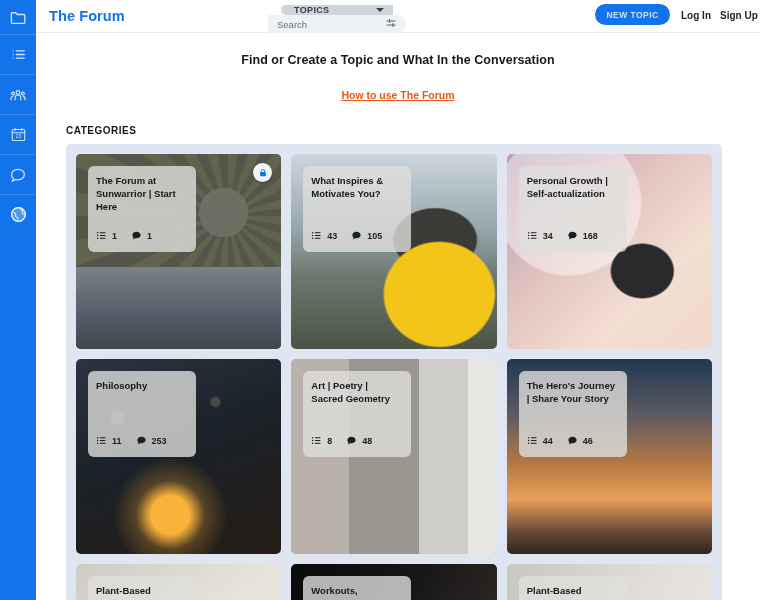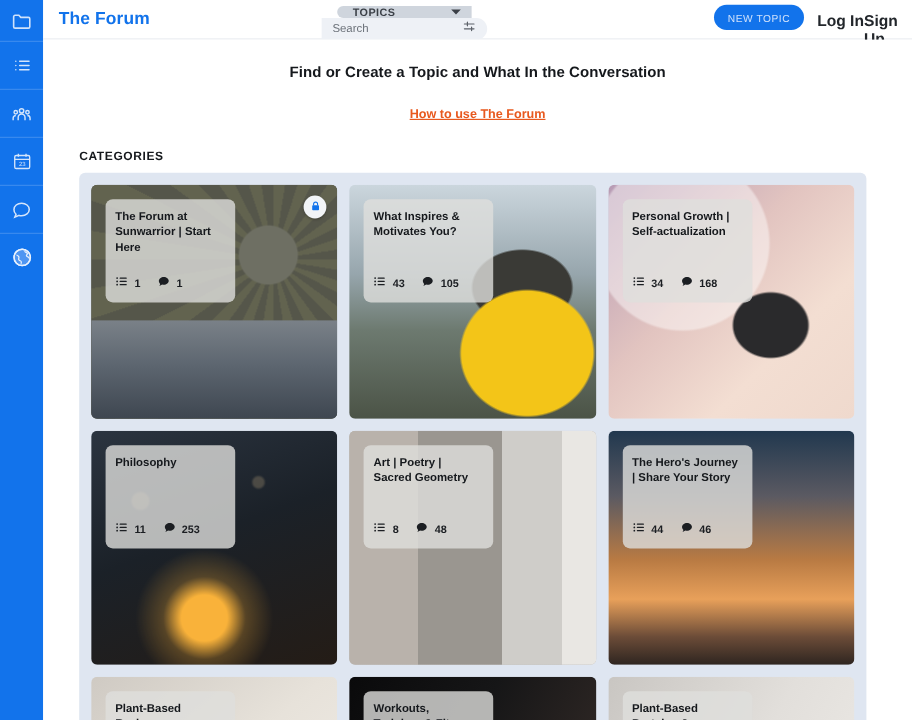--- a/index.html
+++ b/index.html
@@ -69,28 +69,28 @@
     background: #eef1f6;
     border-radius: 0 12px 12px 0;
     padding: 0 9px 0 9px;
   }
   #search-field .ph { font-size: 9.5px; color: #6a7078; }
   #new-topic {
     position: absolute; left: 559px; top: 4px;
     width: 75px; height: 21px;
     background: #1273eb; color: #cfe1fb;
     border-radius: 11px;
-    font-size: 8.5px; font-weight: 400; letter-spacing: .45px;
+    font-size: 8.5px; font-weight: 700; letter-spacing: .45px;
     display: flex; align-items: center; justify-content: center;
     border: none; cursor: pointer;
     font-family: "Liberation Sans", sans-serif;
   }
   .auth-link {
     position: absolute; top: 10px;
-    font-size: 13px; font-weight: 600; color: #22262b;
+    font-size: 10px; font-weight: 600; color: #22262b;
     text-decoration: none;
   }
   #login-link { left: 645px; }
   #signup-link { left: 684px; }
 
   
   #main {
     position: absolute; left: 36px; top: 33px;
     width: 724px; height: 567px;
     background: #fff;

